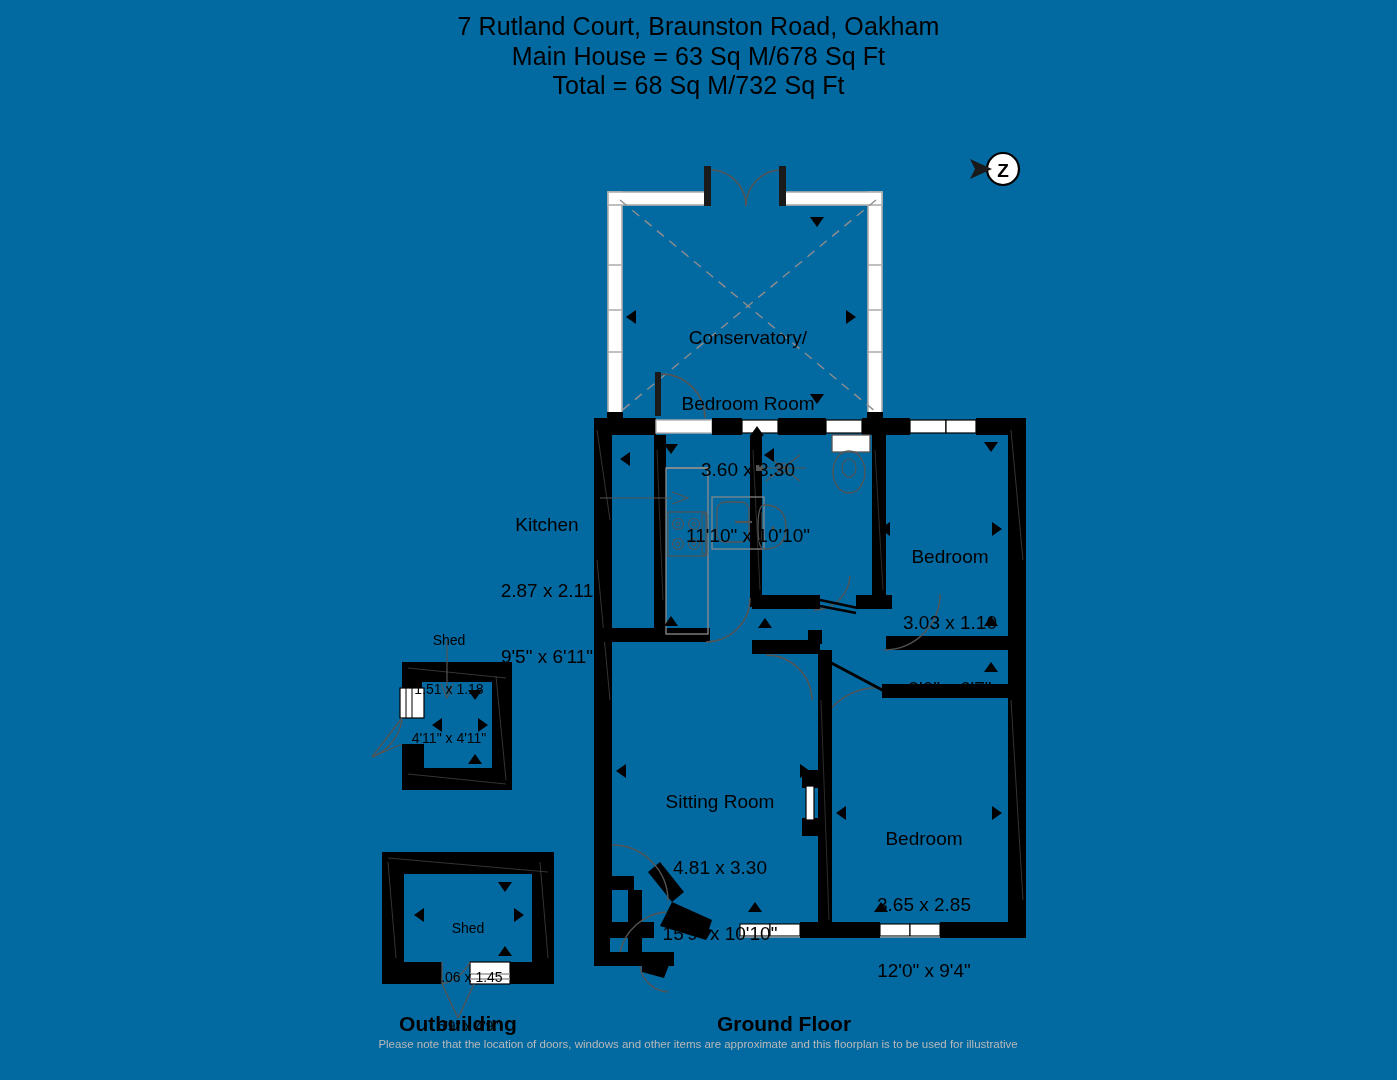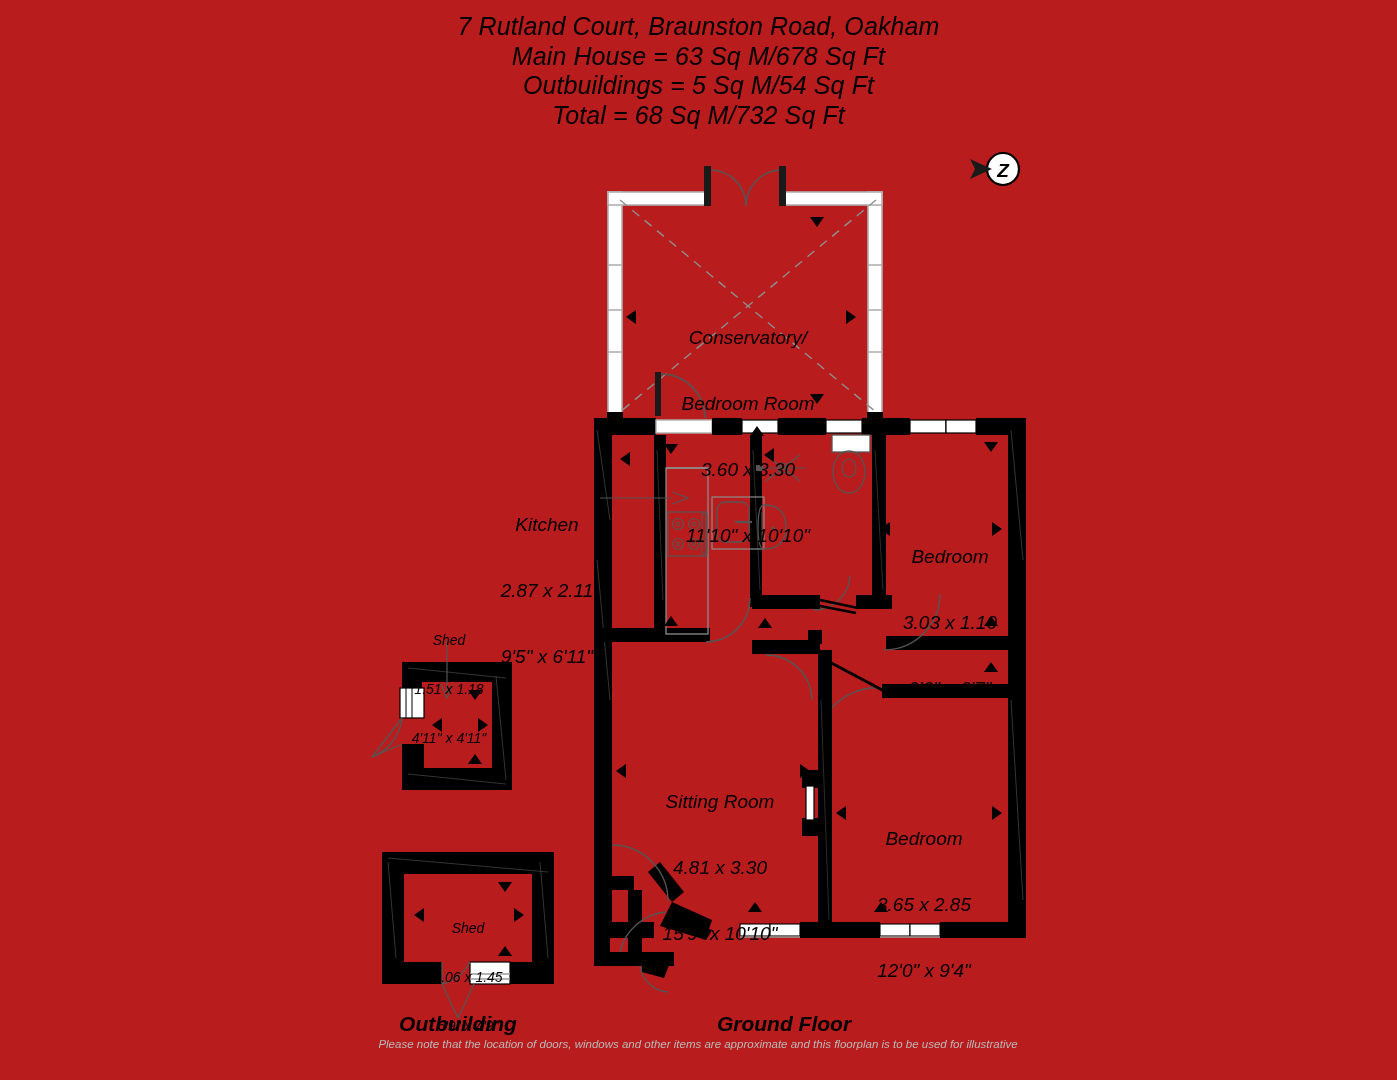--- a/index.html
+++ b/index.html
@@ -9,23 +9,22 @@
     background: #ffffff;
   }
   body {
     font-family: "Liberation Sans", sans-serif;
     color: #000000;
   }
   #page {
     position: relative;
     width: 1397px;
     height: 1080px;
-    background: #b91c1c;
+    background: #0369a1;
     overflow: hidden;
-    font-style: italic;
   }
 
   
   #header {
     position: absolute;
     left: 0;
     top: 12px;
     width: 1397px;
     text-align: center;
     line-height: 1.18;
@@ -94,21 +93,20 @@
   }
 </style>
 </head>
 <body>
 
 <div id="page">
 
   <div id="header">
     <div class="hline">7 Rutland Court, Braunston Road, Oakham</div>
     <div class="hline">Main House = 63 Sq M/678 Sq Ft</div>
-    <div class="hline">Outbuildings = 5 Sq M/54 Sq Ft</div>
     <div class="hline">Total = 68 Sq M/732 Sq Ft</div>
   </div>
 
   <svg id="compass" viewBox="0 0 64 46">
     <circle cx="41" cy="23" r="16" fill="#ffffff" stroke="#000000" stroke-width="2.2"></circle>
     <path d="M 30 23 L 8 13 L 13 23 L 8 33 Z" fill="#1a1a1a"></path>
     <text x="41" y="31" font-family="Liberation Sans, sans-serif" font-size="19" font-weight="bold" text-anchor="middle" fill="#000000">Z</text>
   </svg>
 
   <svg id="plan" viewBox="0 0 1397 1080">

